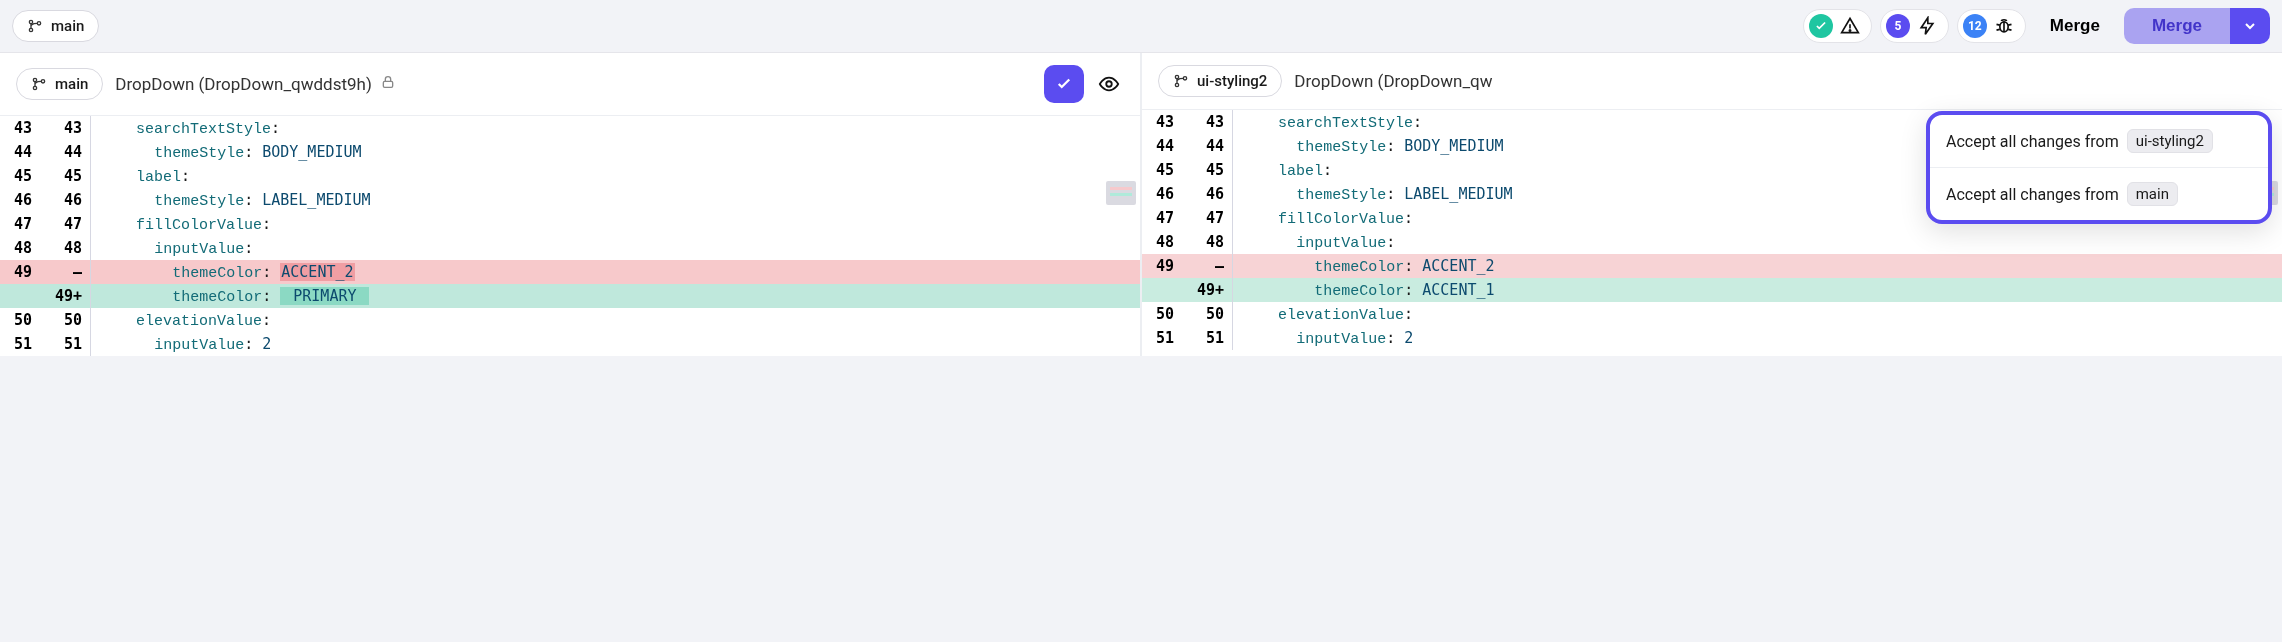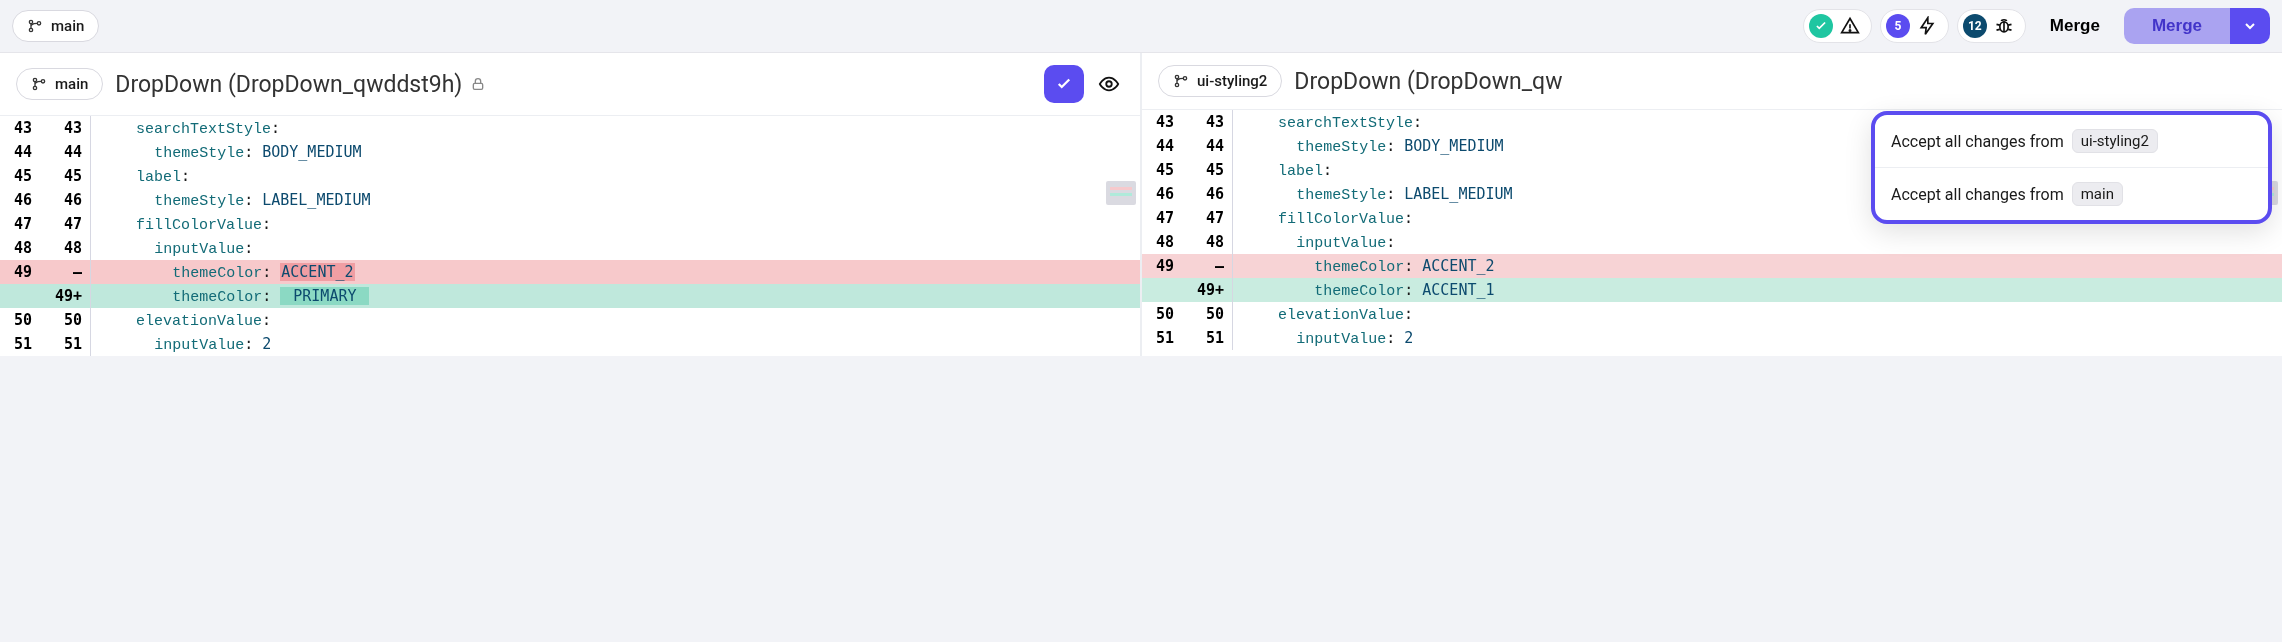--- a/index.html
+++ b/index.html
@@ -47,21 +47,21 @@
     border-radius: 50%;
     display: inline-flex;
     align-items: center;
     justify-content: center;
     color: #fff;
     font-weight: 700;
     font-size: 12px;
   }
   .badge-green { background: #1fc6a1; }
   .badge-purple { background: #5b4cf0; }
-  .badge-orange { background: #0c4a6e; }
+  .badge-orange { background: #3b82f6; }
   .warn-icon, .bolt-icon, .bug-icon {
     display: inline-flex;
     width: 22px; height: 22px;
     align-items: center; justify-content: center;
   }
   .cancel-btn {
     font-size: 17px;
     font-weight: 600;
     padding: 8px 14px;
     background: transparent;
@@ -107,24 +107,24 @@
   .pane + .pane { border-left: 2px solid #eceef2; }
   .pane-header {
     display: flex;
     align-items: center;
     gap: 12px;
     padding: 12px 16px;
     border-bottom: 1px solid #eceef2;
     background: #fff;
   }
   .pane-title {
-    font-size: 23px;
+    font-size: 17px;
     color: #333;
     display: inline-flex;
-    align-items: center;
+    align-items: flex-start;
     gap: 8px;
   }
   .lock-icon { color: #888; }
   .pane-actions { margin-left: auto; display: flex; gap: 10px; align-items: center; }
   .accept-btn {
     width: 40px; height: 38px;
     border-radius: 10px;
     border: none;
     background: #5b4cf0;
     color: #fff;
@@ -193,21 +193,21 @@
     left: 4px; right: 4px;
     height: 3px;
   }
   .minimap::before { top: 6px; background: #f09ea3; }
   .minimap::after  { top: 12px; background: #6fd9bd; }
 
   .dropdown-menu {
     position: absolute;
     right: 10px;
     top: 58px;
-    width: 401px;
+    width: 346px;
     background: #fff;
     border-radius: 16px;
     border: 4px solid #5b4cf0;
     box-shadow: 0 8px 28px rgba(0,0,0,0.12);
     z-index: 50;
     overflow: hidden;
   }
   .dropdown-item {
     display: flex;
     align-items: center;

